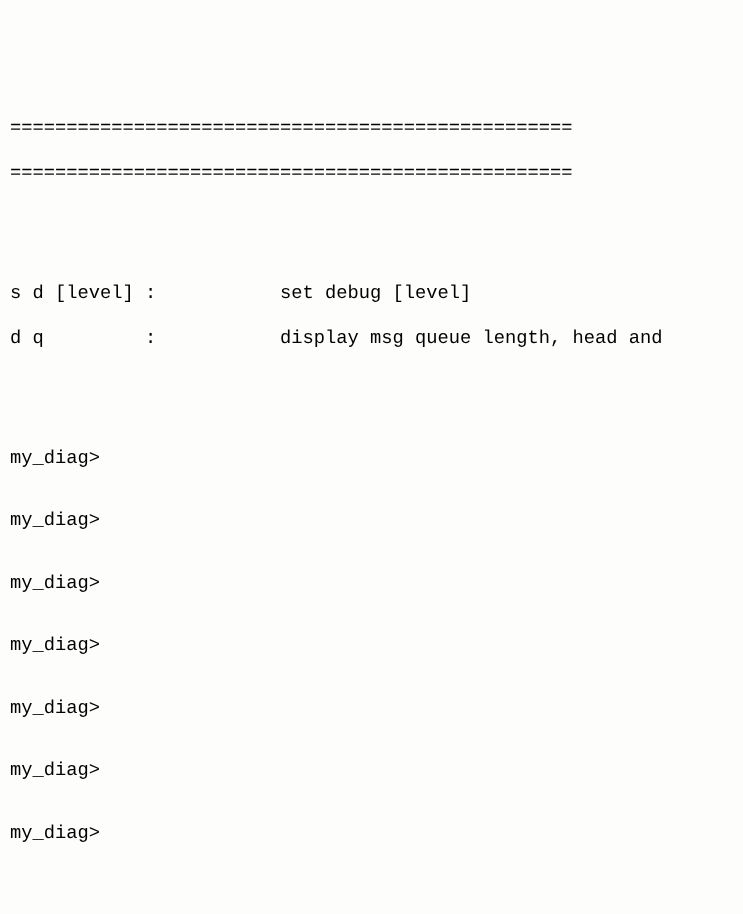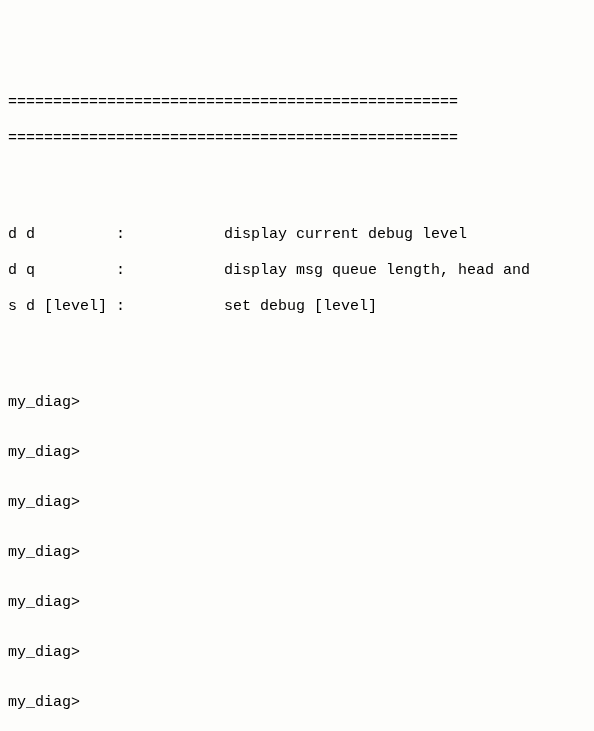--- a/index.html
+++ b/index.html
@@ -39,23 +39,22 @@
 </head>
 <body>
 
 
 
 <div class="terminal">
 <div class="header-rule">==================================================</div>
 <div class="header-rule">==================================================</div>
 
 <div class="help-block">
-<div>d d         :           display current debug level</div>
+<div>s d [level] :           set debug [level]</div>
 <div>d q         :           display msg queue length, head and </div>
-<div>s d [level] :           set debug [level]</div>
 </div>
 
 <div class="prompt-line">my_diag&gt;</div>
 <div class="prompt-line">my_diag&gt;</div>
 <div class="prompt-line">my_diag&gt;</div>
 <div class="prompt-line">my_diag&gt;</div>
 <div class="prompt-line">my_diag&gt;</div>
 <div class="prompt-line">my_diag&gt;</div>
 <div class="prompt-line">my_diag&gt;</div>
 

